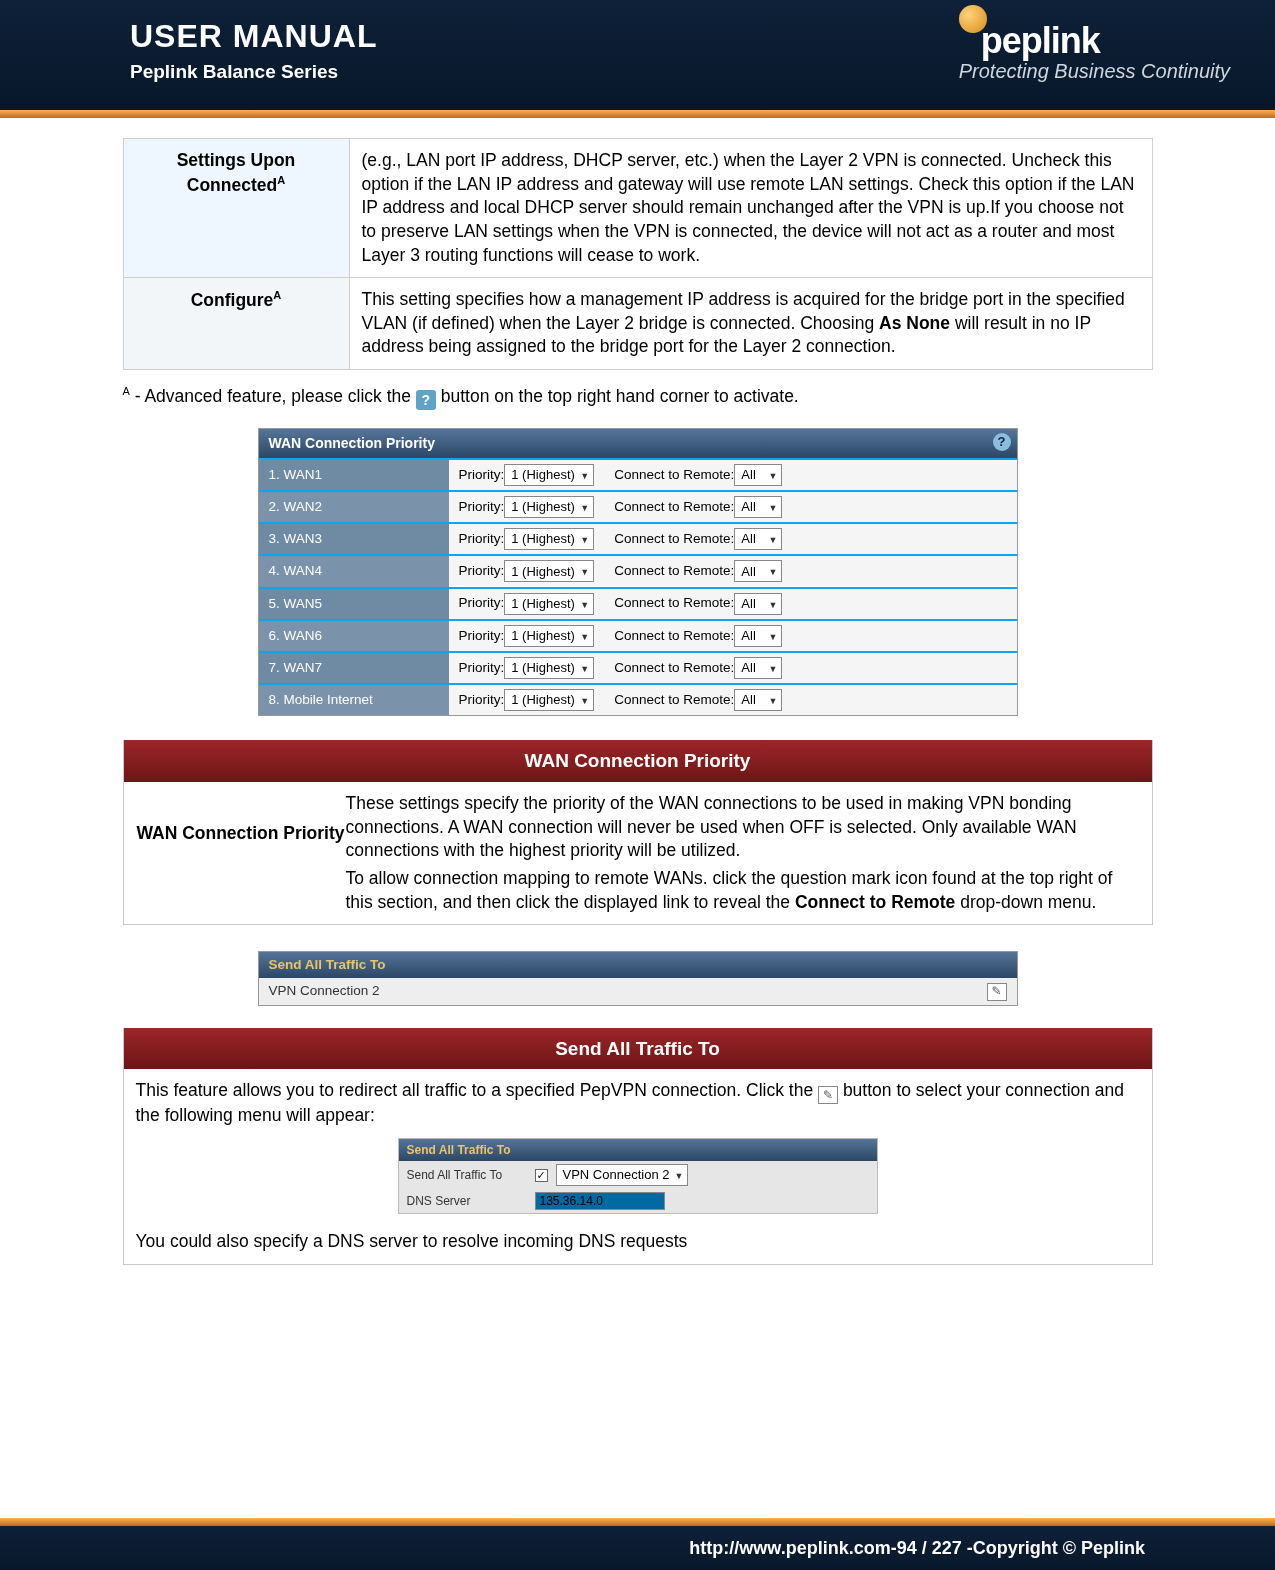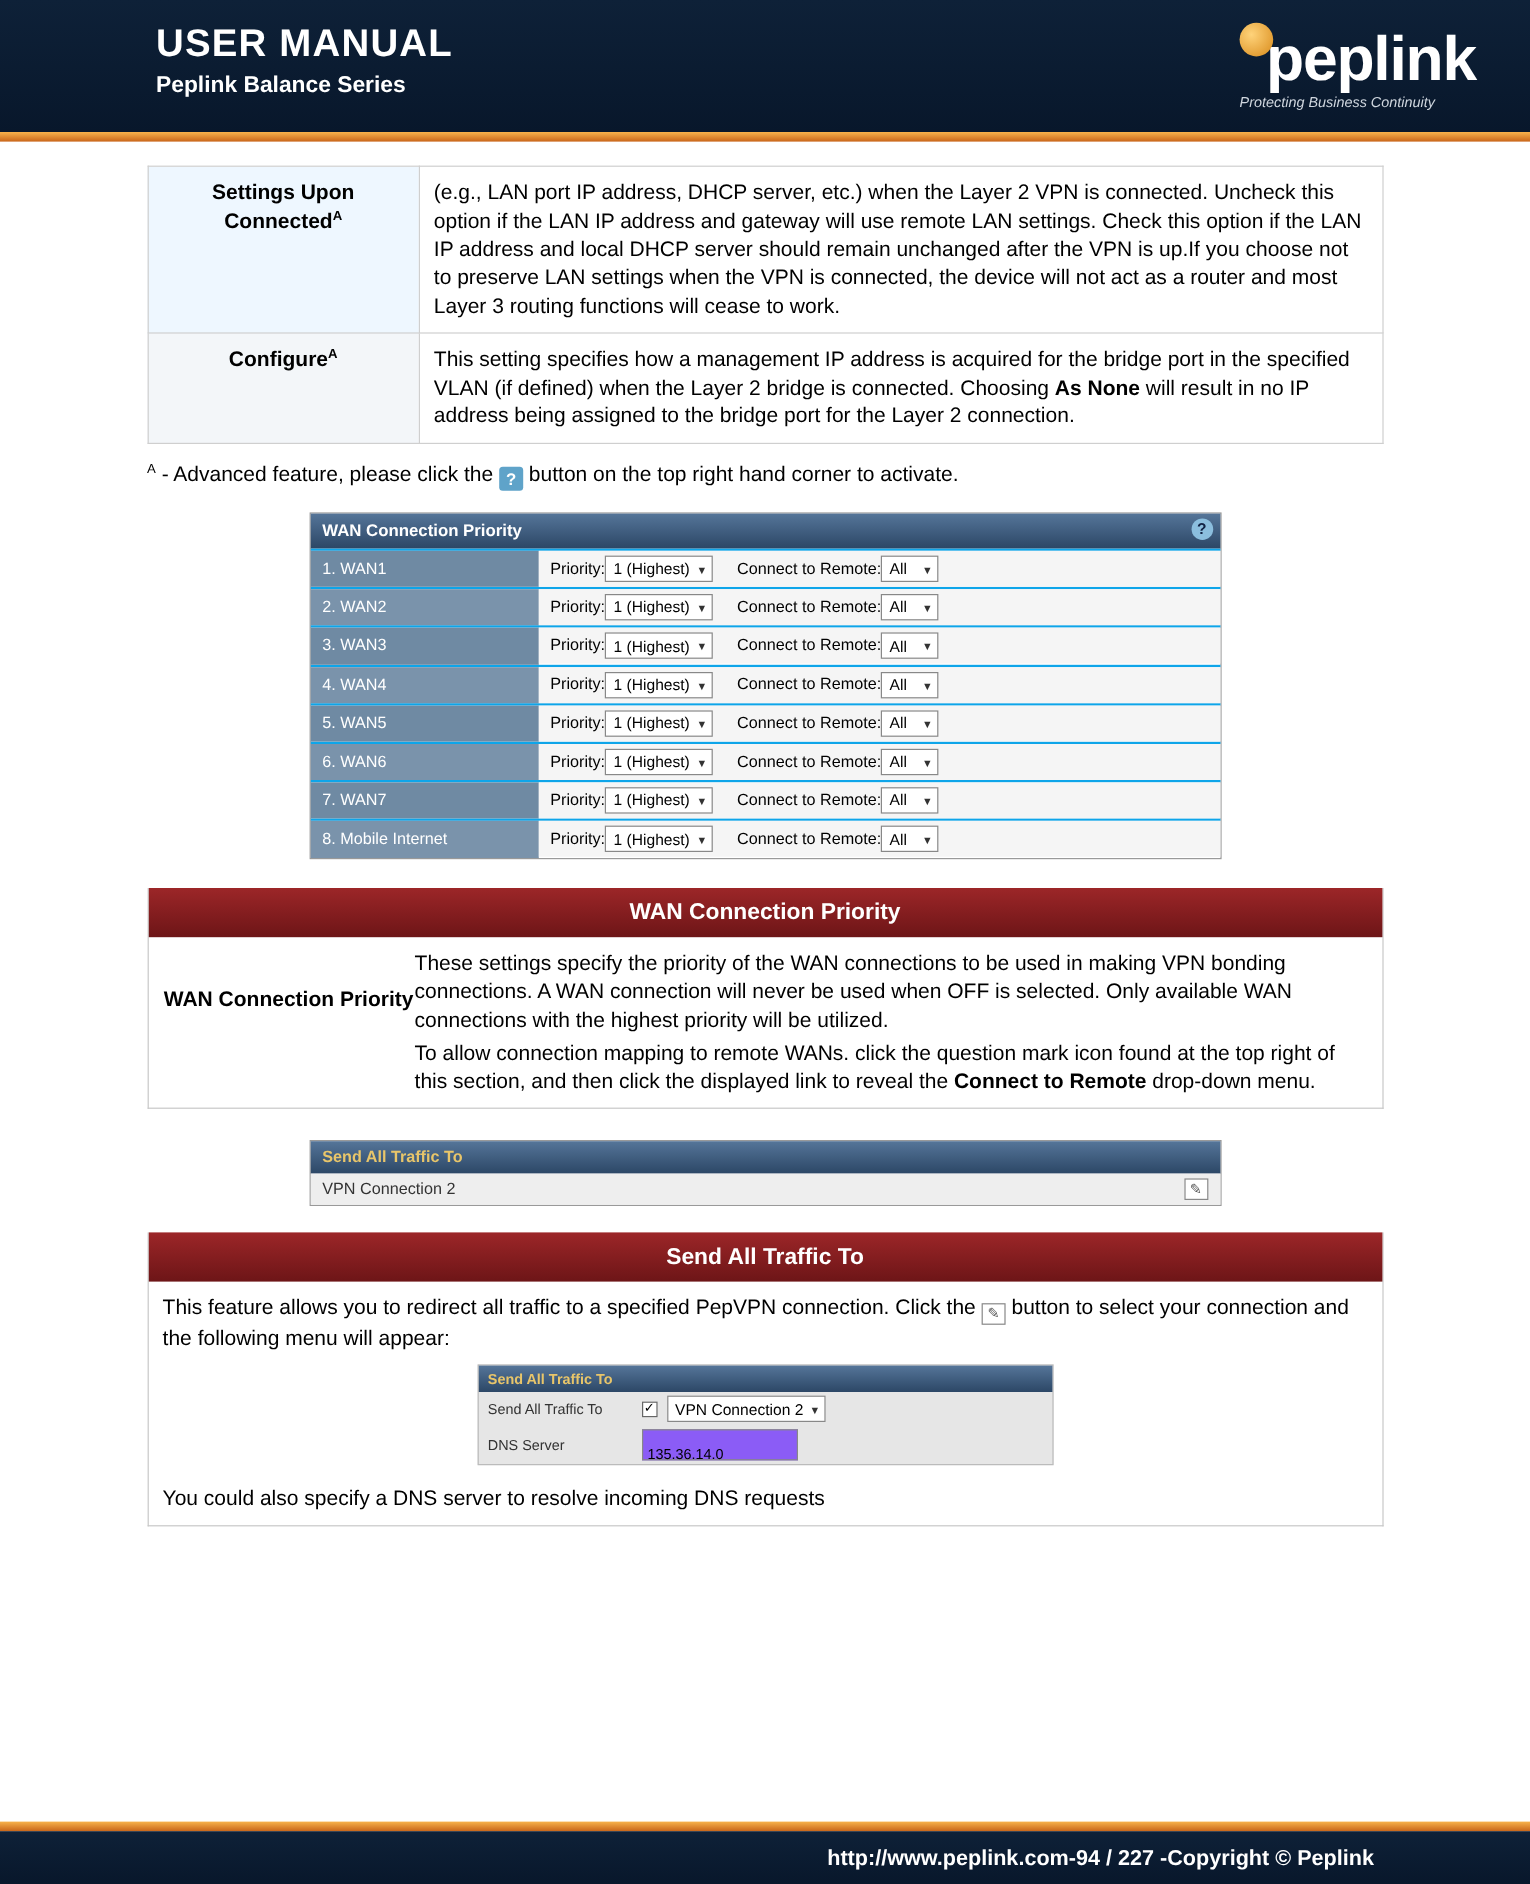--- a/index.html
+++ b/index.html
@@ -6,23 +6,23 @@
   *{box-sizing:border-box;margin:0;padding:0}
   body{background:#fff;font-family:Arial,Helvetica,sans-serif;color:#000;width:1275px}
   .page{width:1275px;min-height:1570px;position:relative;padding:0 0 60px 0}
 
   
   .hdr{background:#08172b;background:linear-gradient(#0e2138,#08172b);height:110px;position:relative;overflow:hidden}
   .hdr-left{position:absolute;left:130px;top:18px;color:#fff}
   .hdr-title{font-size:32px;font-weight:bold;letter-spacing:1px}
   .hdr-sub{font-size:19px;font-weight:bold;margin-top:6px}
   .hdr-logo{position:absolute;right:45px;top:20px}
-  .logo-peplink{font-size:52px;font-weight:bold;color:#fff;letter-spacing:-1px}
+  .logo-peplink{font-size:36px;font-weight:bold;color:#fff;letter-spacing:-1px}
   .logo-dot{display:inline-block;width:28px;height:28px;border-radius:50%;background:radial-gradient(circle at 35% 35%,#ffd37a,#d88a1a);position:relative;top:-20px;margin-right:-6px}
-  .logo-tag{color:#cfd6de;font-size:12px;text-align:left;margin-top:-2px;font-style:italic}
+  .logo-tag{color:#cfd6de;font-size:20px;text-align:left;margin-top:-2px;font-style:italic}
   .hdr-stripe{height:8px;background:linear-gradient(#f7b24c,#c9661a)}
 
   
   .content{width:1030px;margin:0 auto;padding:20px 0 0 0;font-size:17.5px;line-height:1.35}
   sup{font-size:11px;vertical-align:super}
 
   
   .def-table{width:100%;border-collapse:collapse}
   .def-table td{border:1px solid #cfcfcf;padding:10px 12px;vertical-align:top}
   .def-table td.label{width:226px;text-align:center;font-weight:bold;background:#f3f6f9}
@@ -59,21 +59,21 @@
   .sat-row{display:flex;align-items:center;background:#eee;padding:4px 10px;justify-content:space-between}
   .sat-val{color:#333}
   .edit-icon{width:20px;height:18px;border:1px solid #888;background:#fff;display:inline-flex;align-items:center;justify-content:center;font-size:12px;color:#555}
 
   .sat-shot2{width:480px;margin:10px auto 16px auto;border:1px solid #bbb;font-size:12px;background:#e6e6e6}
   .sat-shot2 .h{background:linear-gradient(#557599,#2c4766);color:#e8c56a;font-weight:bold;padding:3px 8px}
   .sat-shot2 .row2{display:flex;align-items:center;padding:3px 8px;gap:8px}
   .sat-shot2 .row2 .lbl{width:120px;color:#333}
   .chk{width:13px;height:13px;border:1px solid #666;background:#fff;display:inline-block;position:relative}
   .chk::after{content:"✓";font-size:11px;position:absolute;left:1px;top:-2px;color:#000}
-  .inp{border:1px solid #888;background:#8b5cf6;height:18px;width:130px;padding:12px 4px;font-size:12px}
+  .inp{border:1px solid #888;background:#0369a1;height:18px;width:130px;padding:0 4px;font-size:12px}
 
   
   .ftr-stripe{position:absolute;left:0;right:0;bottom:44px;height:8px;background:linear-gradient(#f7b24c,#c9661a)}
   .ftr{position:absolute;left:0;right:0;bottom:0;height:44px;background:linear-gradient(#0e2138,#08172b);display:flex;align-items:center;color:#fff;font-weight:bold;font-size:18px;padding:0 130px;justify-content:flex-end}
 </style>
 </head>
 <body>
 
 <div class="page">
 

